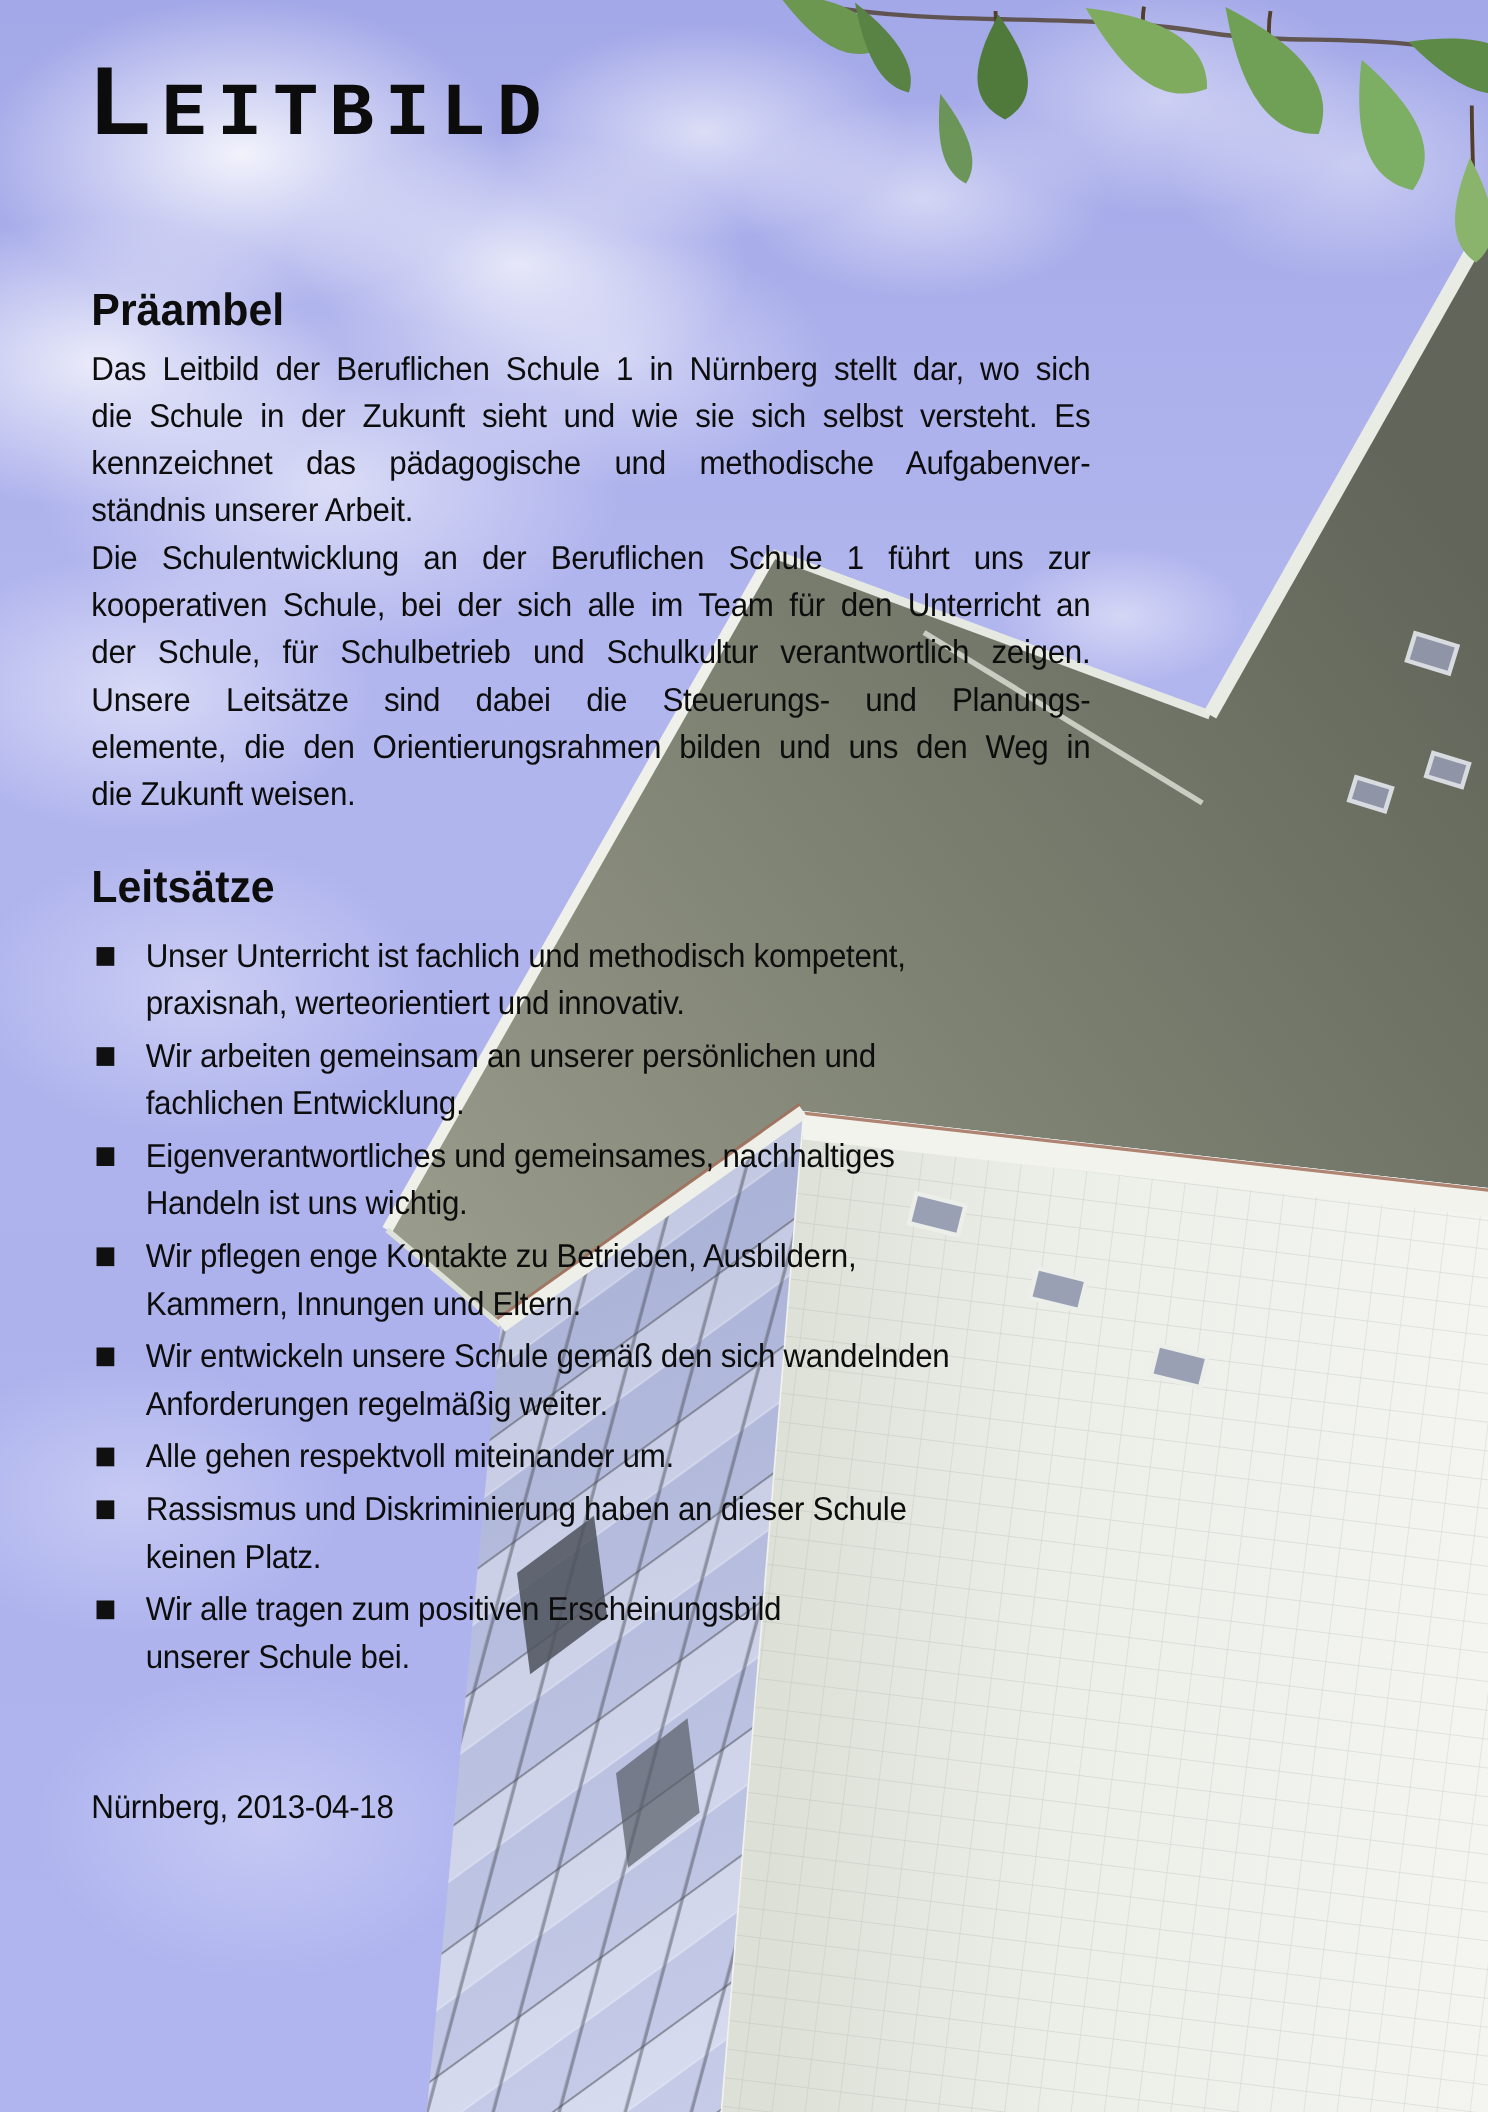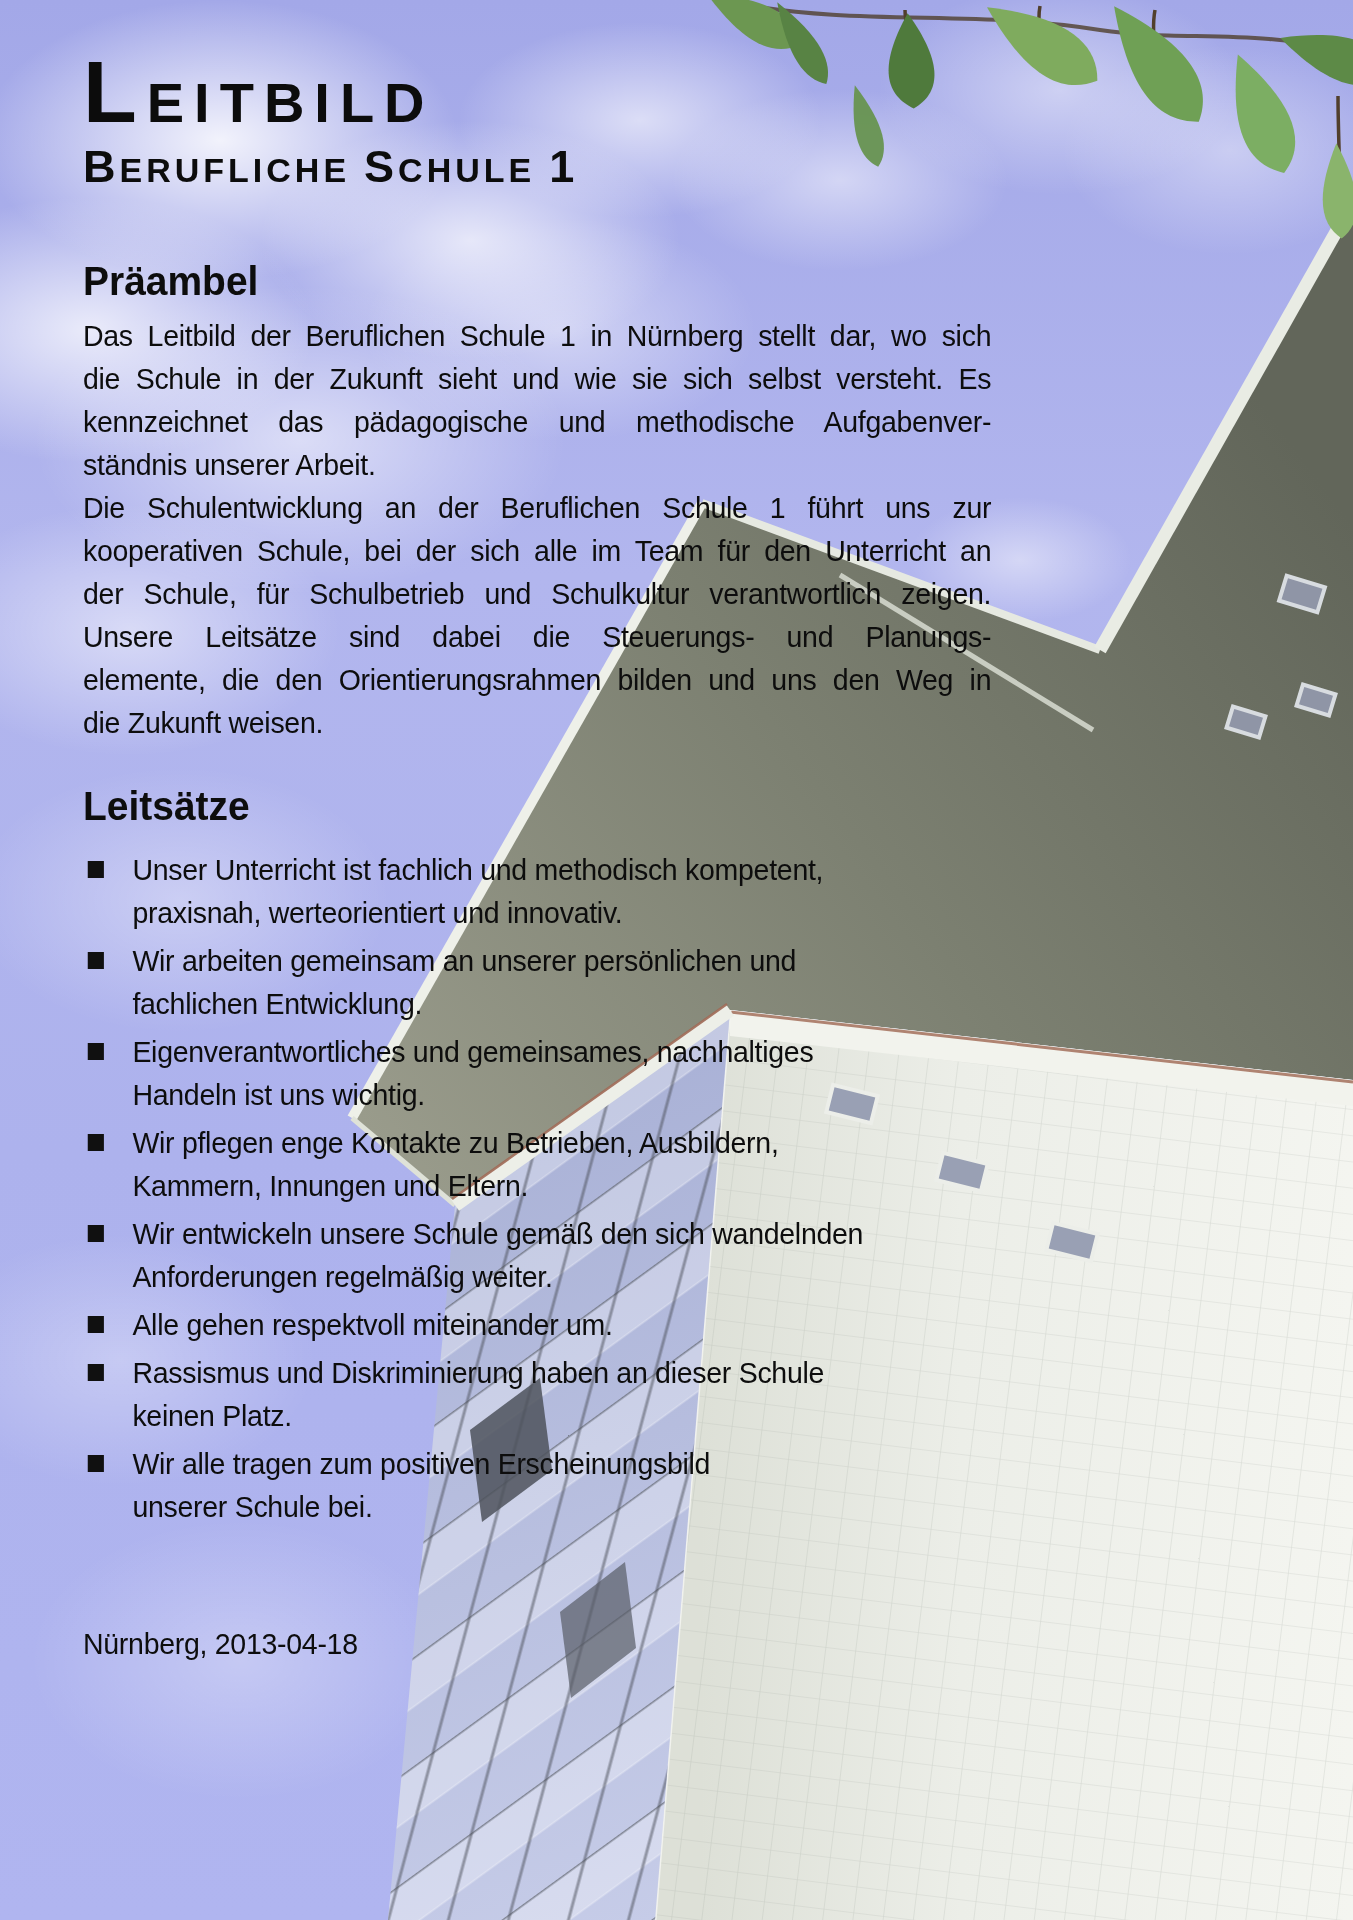--- a/index.html
+++ b/index.html
@@ -27,21 +27,21 @@
       radial-gradient(ellipse 300px 190px at 180px 900px, rgba(255,255,255,.35), rgba(255,255,255,0) 70%),
       radial-gradient(ellipse 280px 180px at 120px 1360px,rgba(255,255,255,.30), rgba(255,255,255,0) 70%),
       radial-gradient(ellipse 300px 200px at 240px 1660px,rgba(255,255,255,.28), rgba(255,255,255,0) 70%),
       linear-gradient(180deg,#a3a8e8 0%,#b2b6ee 30%,#adb2ed 60%,#b0b5f0 100%);
   }
   .scene{position:absolute;left:0;top:0;width:1353px;height:1920px;}
   
   .titleblock{position:absolute;left:83px;top:48px;color:#0c0c0c;}
   .t-main{line-height:1;letter-spacing:10px;font-weight:bold;white-space:nowrap;}
   .t-main .lead{font-size:88px;}
-  .t-main .rest{font-size:56px;}
+  .t-main .rest{font-size:68px;font-family:Liberation Mono, monospace;}
   .t-sub{line-height:1;margin-top:8px;letter-spacing:4px;font-weight:bold;white-space:nowrap;}
   .t-sub .lead{font-size:45px;}
   .t-sub .rest{font-size:34px;}
   .t-sub .w{margin-right:14px;}
   .content{
     position:absolute;left:83px;top:0;width:1010px;height:1920px;
     transform:scaleX(.95);transform-origin:0 0;
     color:#0d0d0d;font-size:30px;letter-spacing:-.3px;
   }
   .h1{position:absolute;left:0;font-size:41px;font-weight:bold;letter-spacing:0;white-space:nowrap;}
@@ -144,21 +144,20 @@
     <use href="#leafShape" transform="translate(1042,42) rotate(125) scale(1.5,1.25)" fill="#7fab5e"></use>
     <use href="#leafShape" transform="translate(1157,62) rotate(145) scale(1.6,1.35)" fill="#6fa055"></use>
     <use href="#leafShape" transform="translate(1262,112) rotate(160) scale(1.5,1.2)" fill="#7cae63"></use>
     <use href="#leafShape" transform="translate(1335,55) rotate(110) scale(1.3,1.1)" fill="#5d8a47"></use>
     <use href="#leafShape" transform="translate(1340,190) rotate(178) scale(1.0,0.9)" fill="#8ab46c"></use>
   </g>
 </svg>
 
 <div class="titleblock">
   <div class="t-main"><span class="lead">L</span><span class="rest">EITBILD</span></div>
-  <div class="t-sub"><span class="w"><span class="lead">B</span><span class="rest">ERUFLICHE</span></span><span class="w"><span class="lead">S</span><span class="rest">CHULE</span></span><span class="w"><span class="lead">1</span><span class="rest"></span></span></div>
 </div>
 
 <div class="content">
   <div class="h1 praeambel">Präambel</div>
 
   <div class="paras">
     <div>
         <div class="tline just">Das Leitbild der Beruflichen Schule 1 in Nürnberg stellt dar, wo sich</div>
         <div class="tline just">die Schule in der Zukunft sieht und wie sie sich selbst versteht. Es</div>
         <div class="tline just">kennzeichnet das pädagogische und methodische Aufgabenver-</div>

